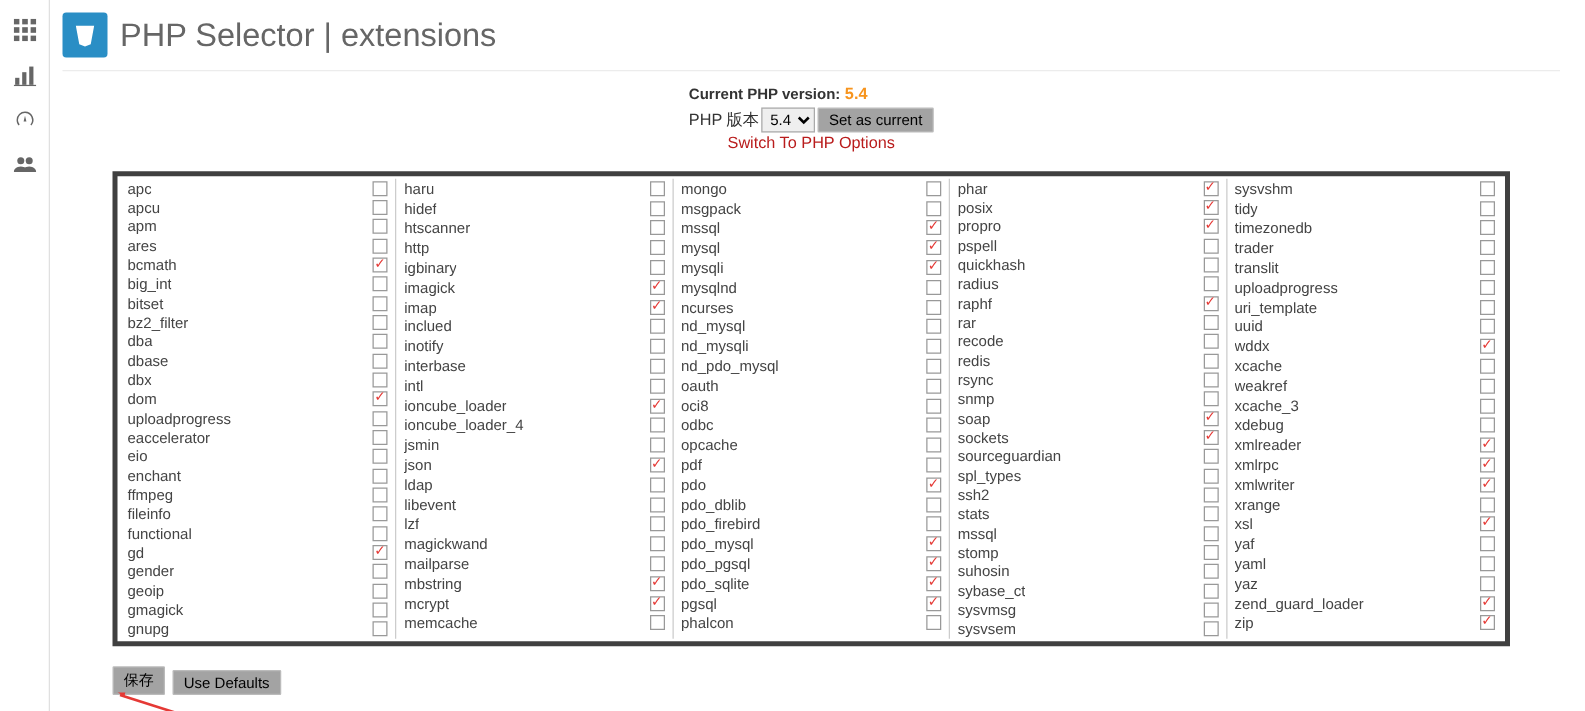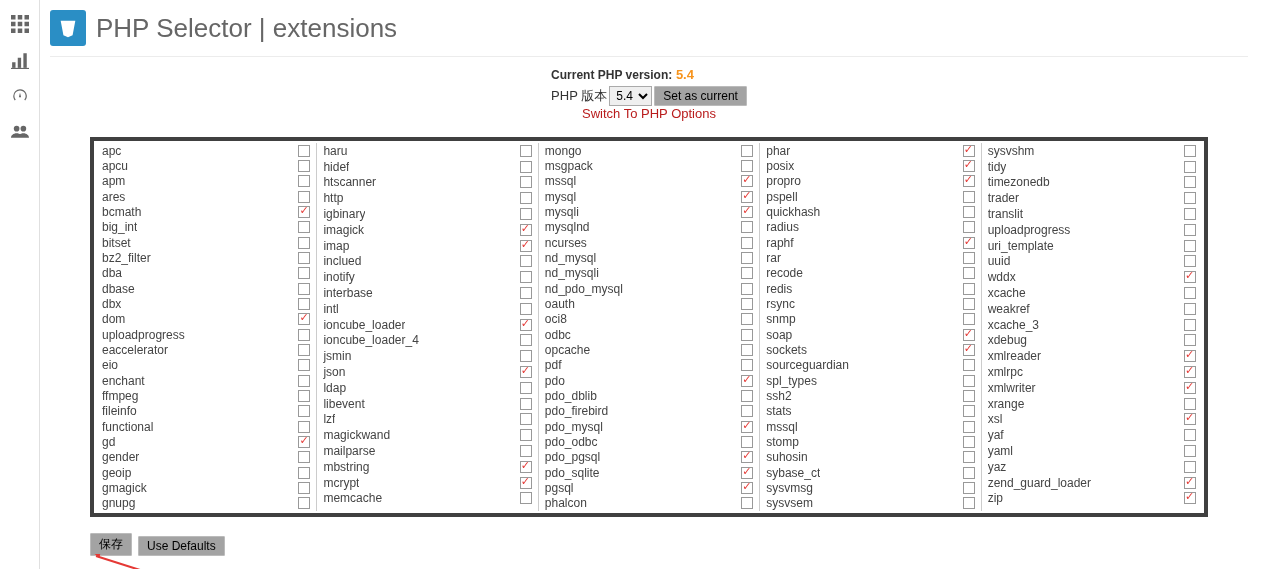--- a/index.html
+++ b/index.html
@@ -483,24 +483,20 @@
             </div>
             <div class="ext-item">
               <span class="ext-name">pdo_firebird</span>
               <span class="ext-check"></span>
             </div>
             <div class="ext-item">
               <span class="ext-name">pdo_mysql</span>
               <span class="ext-check checked"></span>
             </div>
             <div class="ext-item">
-              <span class="ext-name">pdo_odbc</span>
-              <span class="ext-check"></span>
-            </div>
-            <div class="ext-item">
               <span class="ext-name">pdo_pgsql</span>
               <span class="ext-check checked"></span>
             </div>
             <div class="ext-item">
               <span class="ext-name">pdo_sqlite</span>
               <span class="ext-check checked"></span>
             </div>
             <div class="ext-item">
               <span class="ext-name">pgsql</span>
               <span class="ext-check checked"></span>

